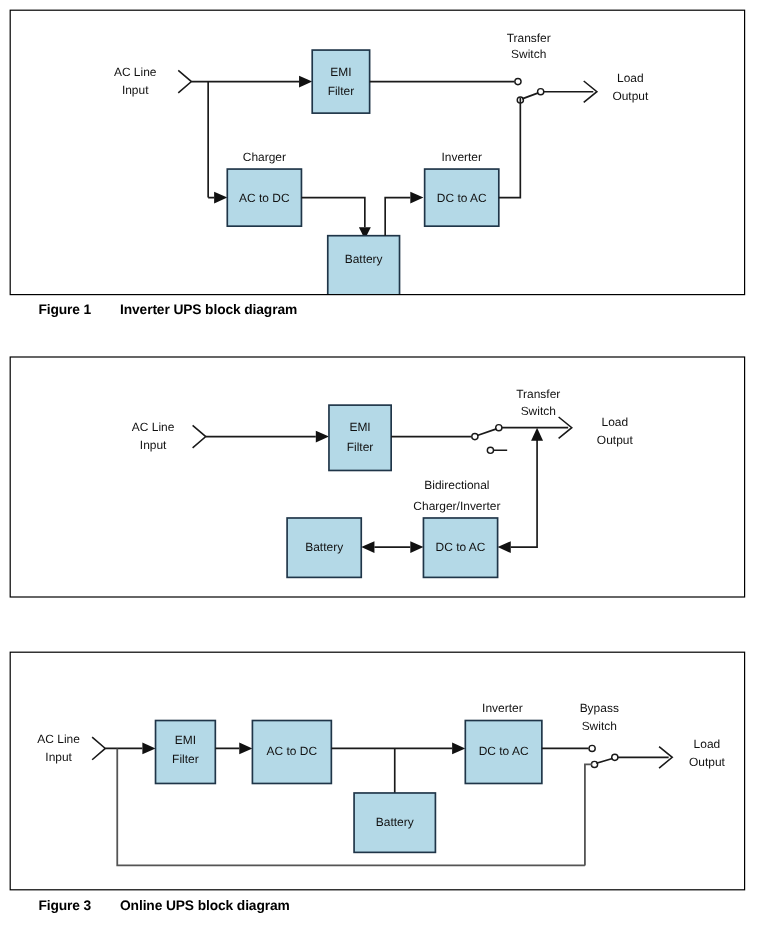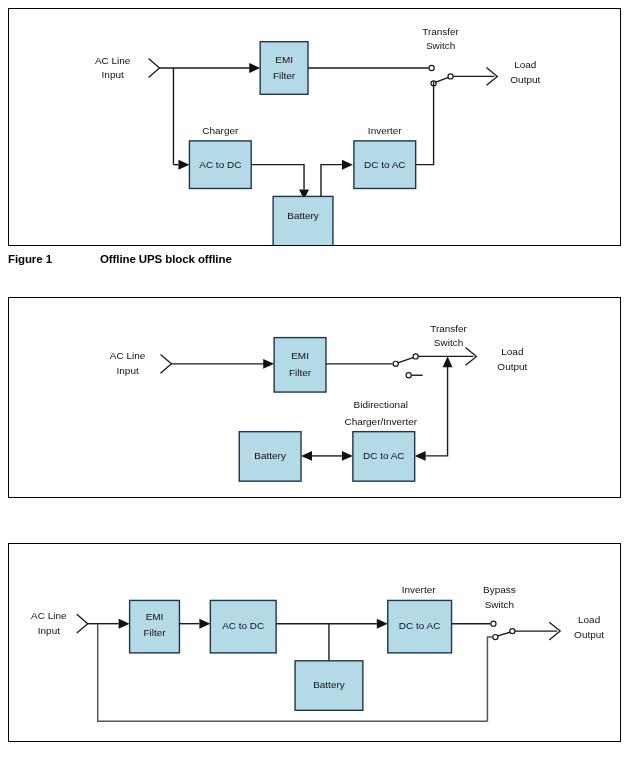--- a/index.html
+++ b/index.html
@@ -50,20 +50,21 @@
     margin-top: 7px;
     font-size: 11.5px;
     font-weight: bold;
     letter-spacing: -0.1px;
     white-space: nowrap;
     color: #000000;
   }
   .caption .cap-label {
     display: inline-block;
     width: 92px;
+    text-align: center;
   }
   .caption .cap-text {
     display: inline-block;
   }
 
   
   .blk-rect {
     fill: #b4d9e7;
     stroke: #1f3548;
     stroke-width: 1.4;
@@ -160,21 +161,21 @@
         <polygon class="arrow-head" points="334,152 345,157 334,162"></polygon>
 
         <text class="ext-label" x="377" y="126">Inverter</text>
         <rect class="blk-rect" x="346" y="133" width="62" height="48"></rect>
         <text class="blk-label" x="377" y="158">DC to AC</text>
 
         <path class="wire" d="M 408 157 L 426 157 L 426 73"></path>
       </svg>
     </div>
     <div class="caption">
-      <span class="cap-label">Figure 1</span><span class="cap-text">Offline UPS block offline</span>
+      <span class="cap-label">Figure 1</span><span class="cap-text">Inverter UPS block diagram</span>
     </div>
   </div>
 
   <div class="figure-block" id="fig2">
     <div class="figure-frame">
       <svg viewBox="0 0 613 201" preserveAspectRatio="none">
 
         <text class="ext-label" x="119" y="62">AC Line</text>
         <text class="ext-label" x="119" y="77">Input</text>
         <path class="open-arrow" d="M 152 57 L 163 66.5 L 152 76"></path>
@@ -270,15 +271,18 @@
 
         <path class="wire-thick" d="M 480 179 L 480 94 L 486 94"></path>
 
         <path class="wire" d="M 507.5 88 L 550 88"></path>
         <path class="open-arrow" d="M 542 79 L 553 88 L 542 97"></path>
 
         <text class="ext-label" x="582" y="80">Load</text>
         <text class="ext-label" x="582" y="95">Output</text>
       </svg>
     </div>
+    <div class="caption">
+      <span class="cap-label">Figure 3</span><span class="cap-text">Online UPS block diagram</span>
+    </div>
   </div>
 
 </div>
 
 </body></html>

